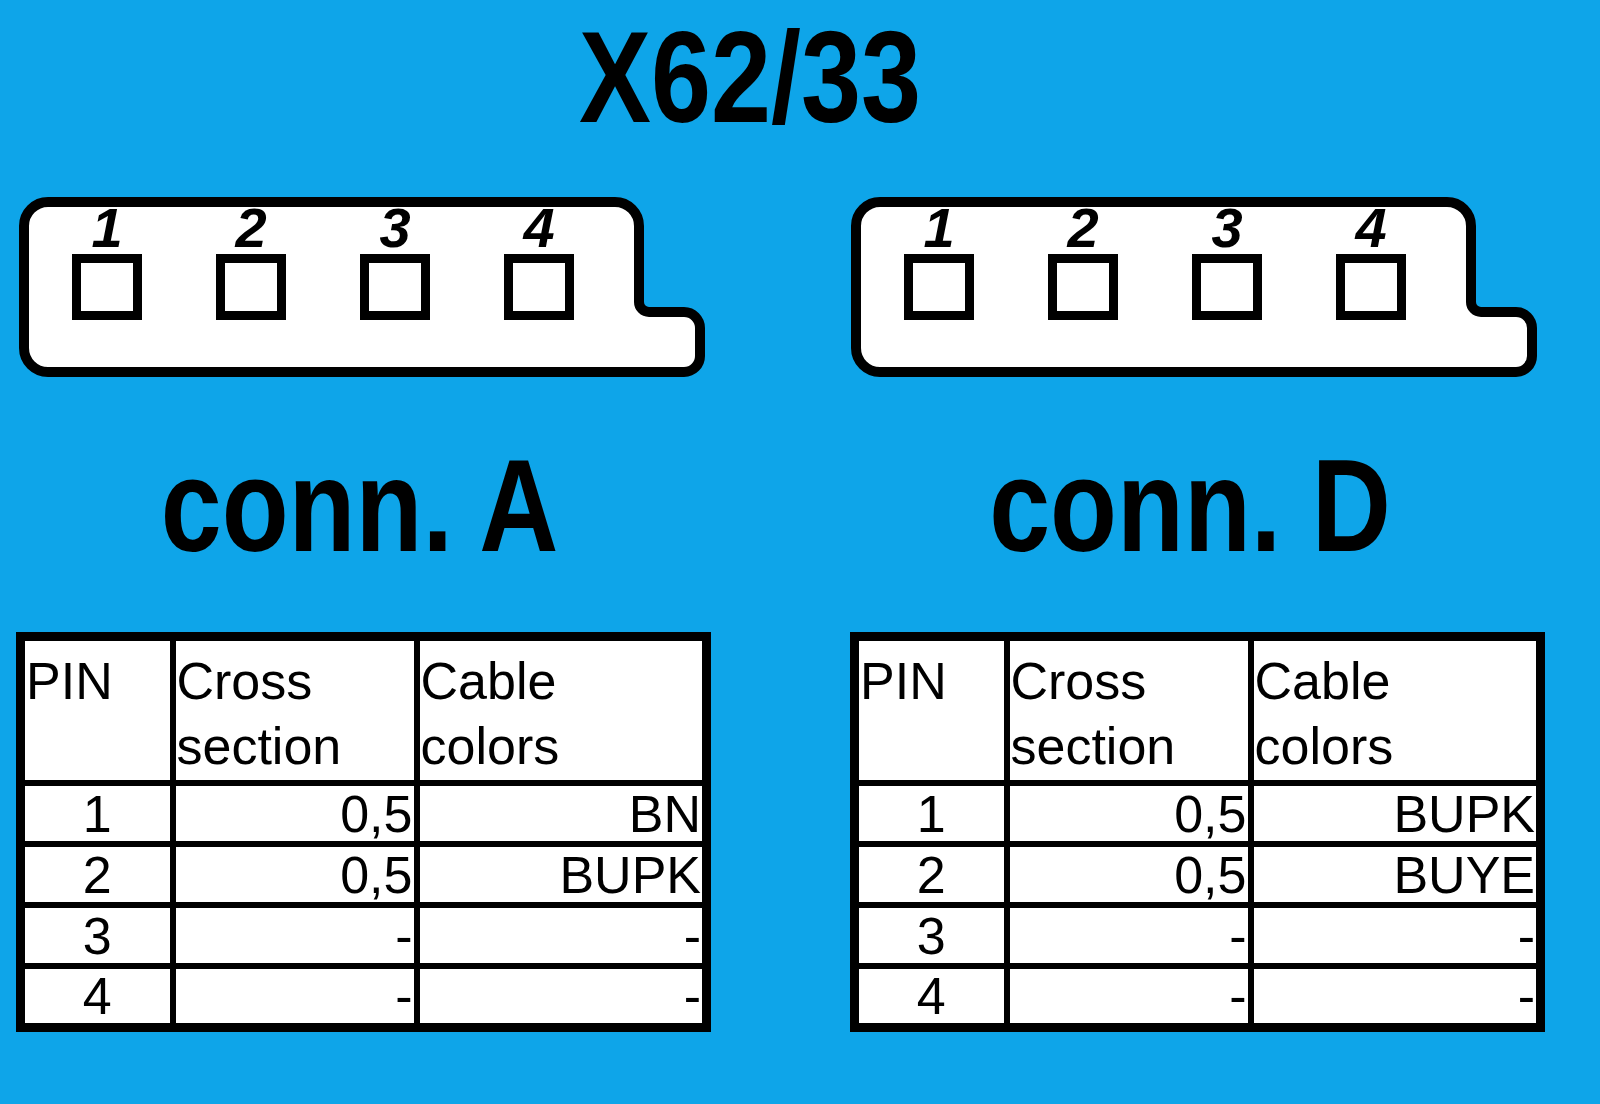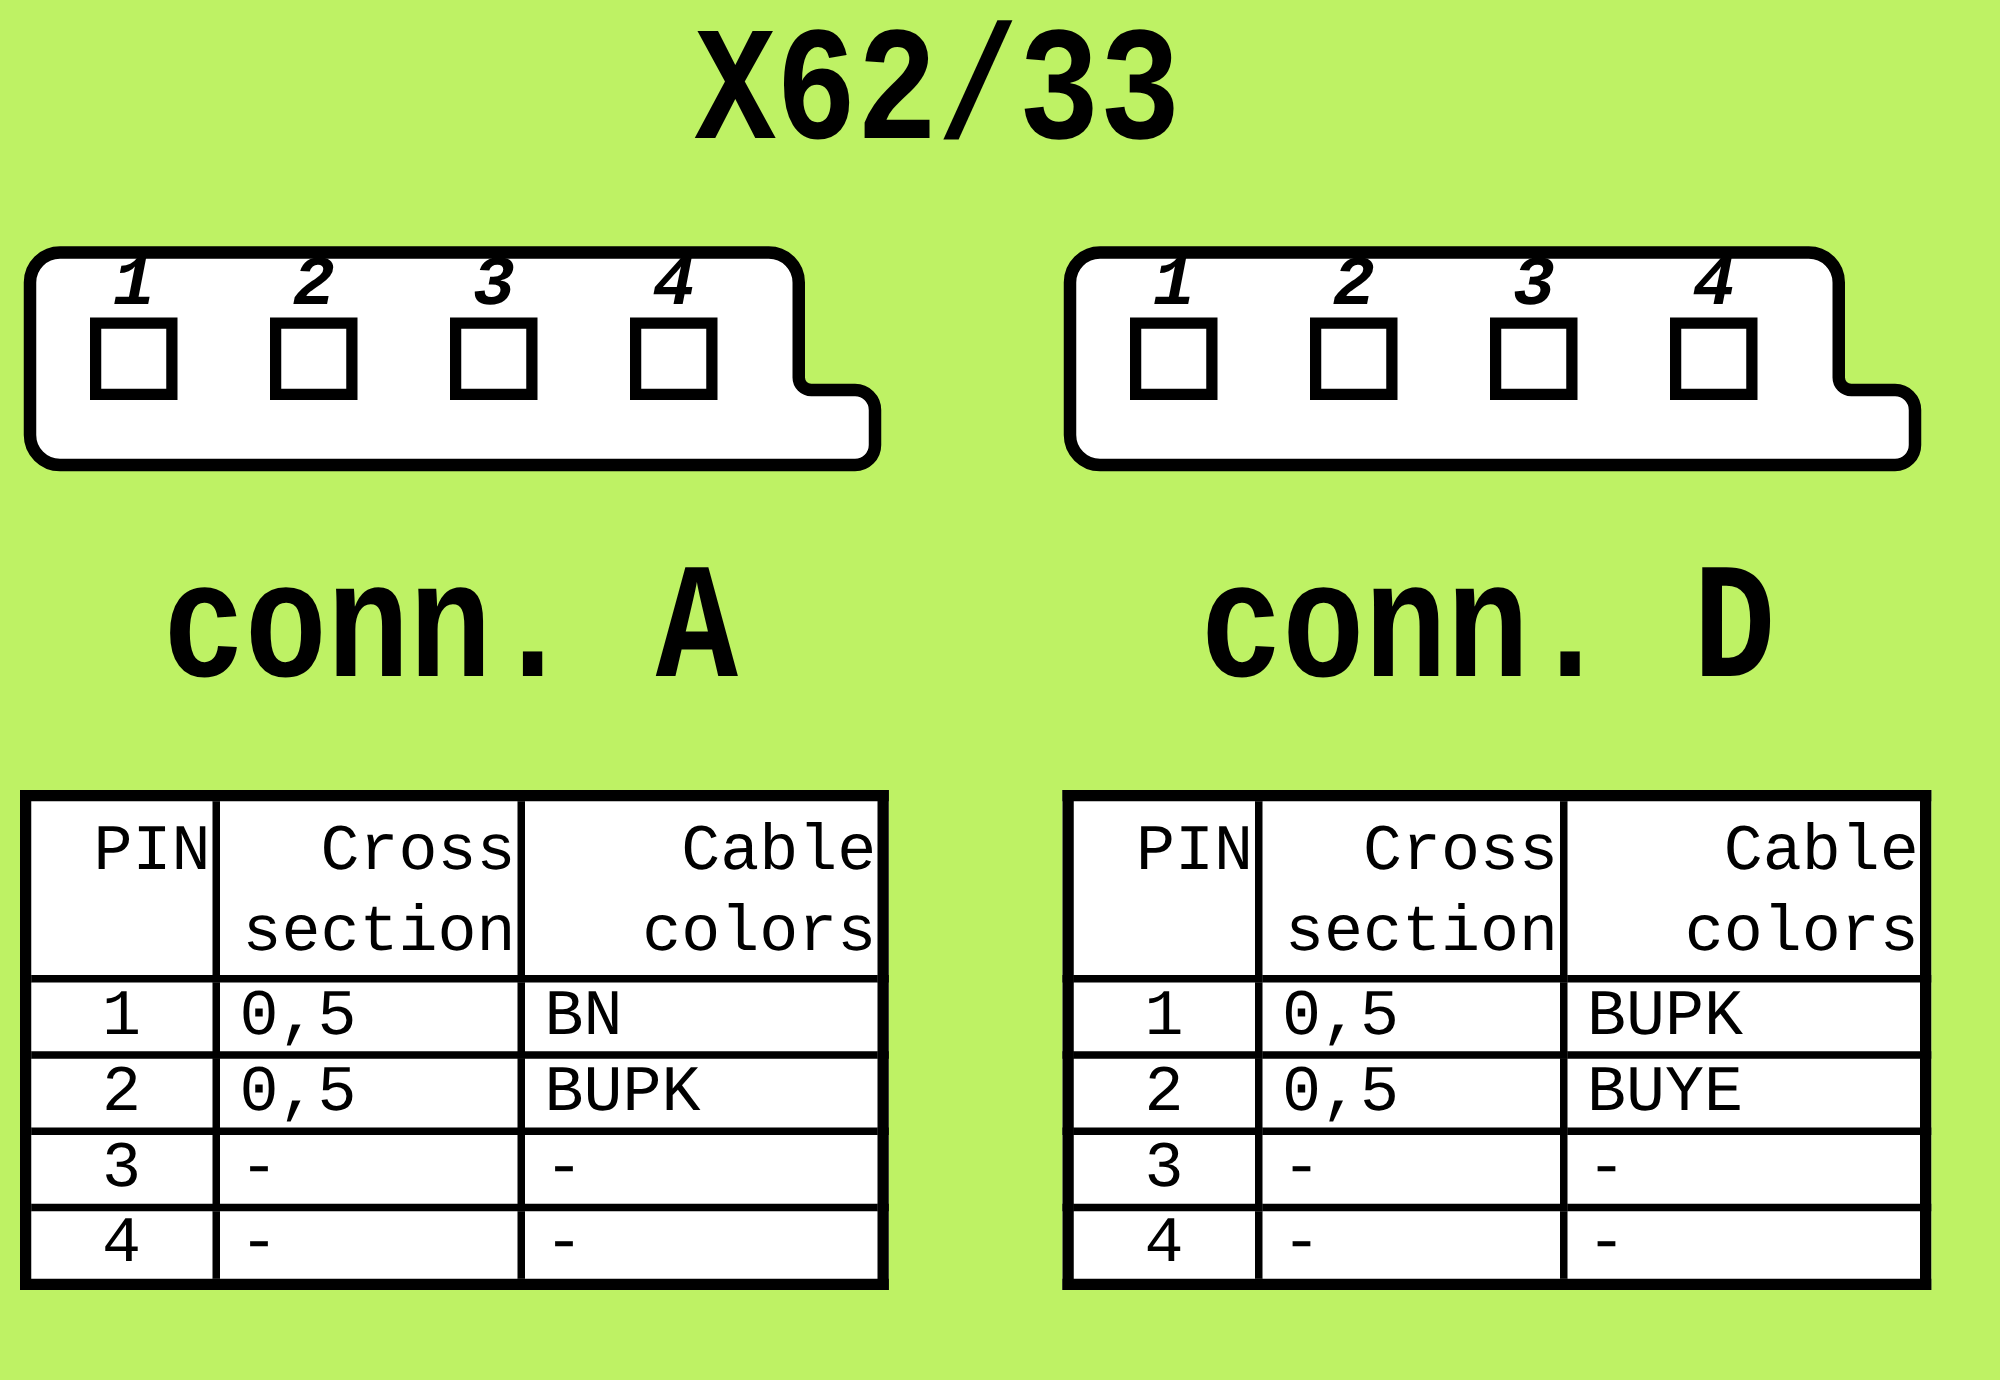--- a/index.html
+++ b/index.html
@@ -6,23 +6,22 @@
     margin: 0;
     padding: 0;
     background: #ffffff;
     font-family: "Liberation Sans", "DejaVu Sans", sans-serif;
     color: #000000;
   }
   #stage {
     position: relative;
     width: 1600px;
     height: 1104px;
-    background: #bef264;
+    background: #0ea5e9;
     overflow: hidden;
-    font-family: Liberation Mono, monospace;
   }
 
   
   .diagram-title {
     position: absolute;
     top: 12px;
     left: 0;
     width: 1500px;
     text-align: center;
     font-size: 130px;
@@ -112,29 +111,29 @@
   .pin-table col.c2 { width: 244px; }
   .pin-table col.c3 { width: 290px; }
   .pin-table thead tr { height: 144px; }
   .pin-table tbody tr { height: 61px; }
   .pin-table th {
     font-weight: normal;
     font-size: 52px;
     line-height: 1.25;
     vertical-align: top;
     padding-top: 8px;
-    text-align: right;
+    text-align: left;
   }
   .pin-table td {
     font-size: 52px;
     line-height: 1;
     vertical-align: middle;
   }
   .pin-table td.pin-cell { text-align: center; }
-  .pin-table td.val-cell { text-align: left; padding-left: 16px; }
+  .pin-table td.val-cell { text-align: right; padding-left: 16px; }
 </style>
 </head>
 <body>
 
 <div id="stage">
 
   <div class="diagram-title">
     <span class="squish">X62/33</span>
   </div>
 

